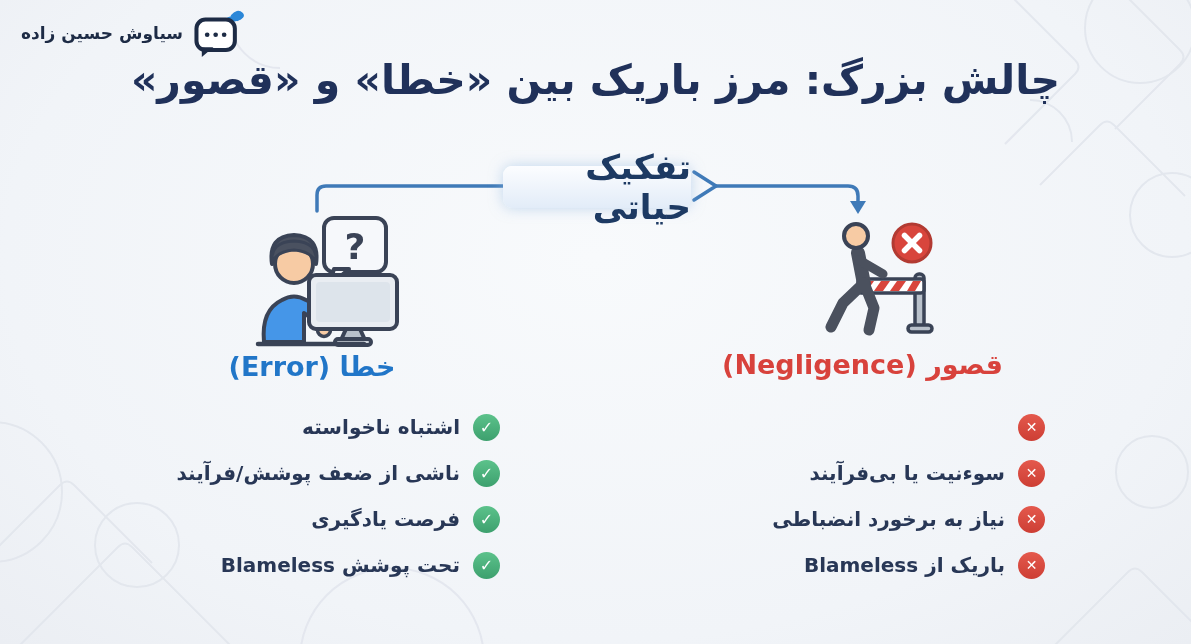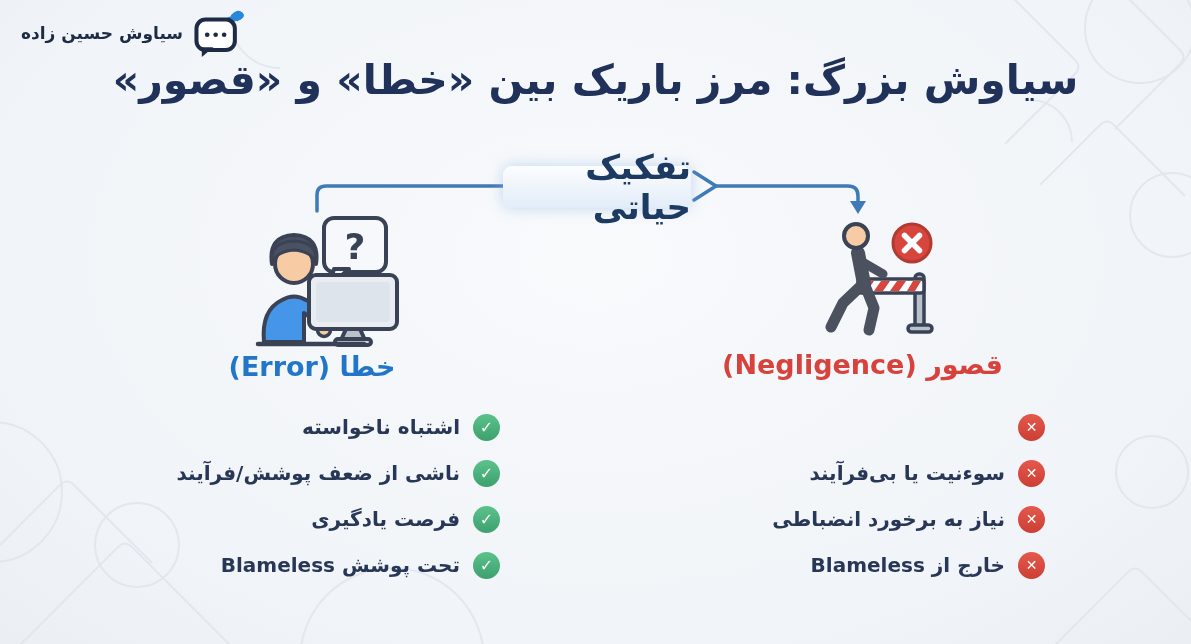--- a/index.html
+++ b/index.html
@@ -84,21 +84,21 @@
       <path d="M46,9 Q53,1 58,6 Q62,10 52,14" fill="#2b87d8" stroke="#2b87d8" stroke-width="2" stroke-linejoin="round"></path>
       <ellipse cx="48" cy="12" rx="11" ry="3.5" fill="#2b87d8" transform="rotate(-14 48 12)"></ellipse>
       <rect x="7" y="13" width="43" height="34" rx="10" fill="#ffffff" stroke="#1d2b45" stroke-width="4.5"></rect>
       <path d="M13,44 L13,55 L26,44 Z" fill="#1d2b45"></path>
       <circle cx="19" cy="30" r="2.6" fill="#1d2b45"></circle>
       <circle cx="28.5" cy="30" r="2.6" fill="#1d2b45"></circle>
       <circle cx="38" cy="30" r="2.6" fill="#1d2b45"></circle>
     </svg>
   </div>
 
-  <h1 class="title">سیاوش بزرگ: مرز باریک بین «خطا» و «قصور»</h1>
+  <h1 class="title">چالش بزرگ: مرز باریک بین «خطا» و «قصور»</h1>
 
   <svg class="arrow-svg" width="590" height="60" viewBox="0 0 590 60">
     <g stroke="#3f7ab8" stroke-width="3.5" fill="none" stroke-linecap="round" stroke-linejoin="round">
       <path d="M17,48 L17,32 Q17,23 26,23 L205,23"></path>
       <path d="M394,9 L416,23 L394,37"></path>
       <path d="M416,23 L548,23 Q558,23 558,33 L558,40"></path>
     </g>
     <polygon points="550,38 566,38 558,51" fill="#3f7ab8"></polygon>
   </svg>
   <div class="separator-badge">
@@ -180,17 +180,17 @@
     <div class="list-row">
       <span class="bullet bullet-cross">✕</span>
       <span class="item-text">سوءنیت یا بی‌فرآیند</span>
     </div>
     <div class="list-row">
       <span class="bullet bullet-cross">✕</span>
       <span class="item-text">نیاز به برخورد انضباطی</span>
     </div>
     <div class="list-row">
       <span class="bullet bullet-cross">✕</span>
-      <span class="item-text">خارج از Blameless</span>
+      <span class="item-text">باریک از Blameless</span>
     </div>
   </div>
 
 </div>
 
 </body></html>

